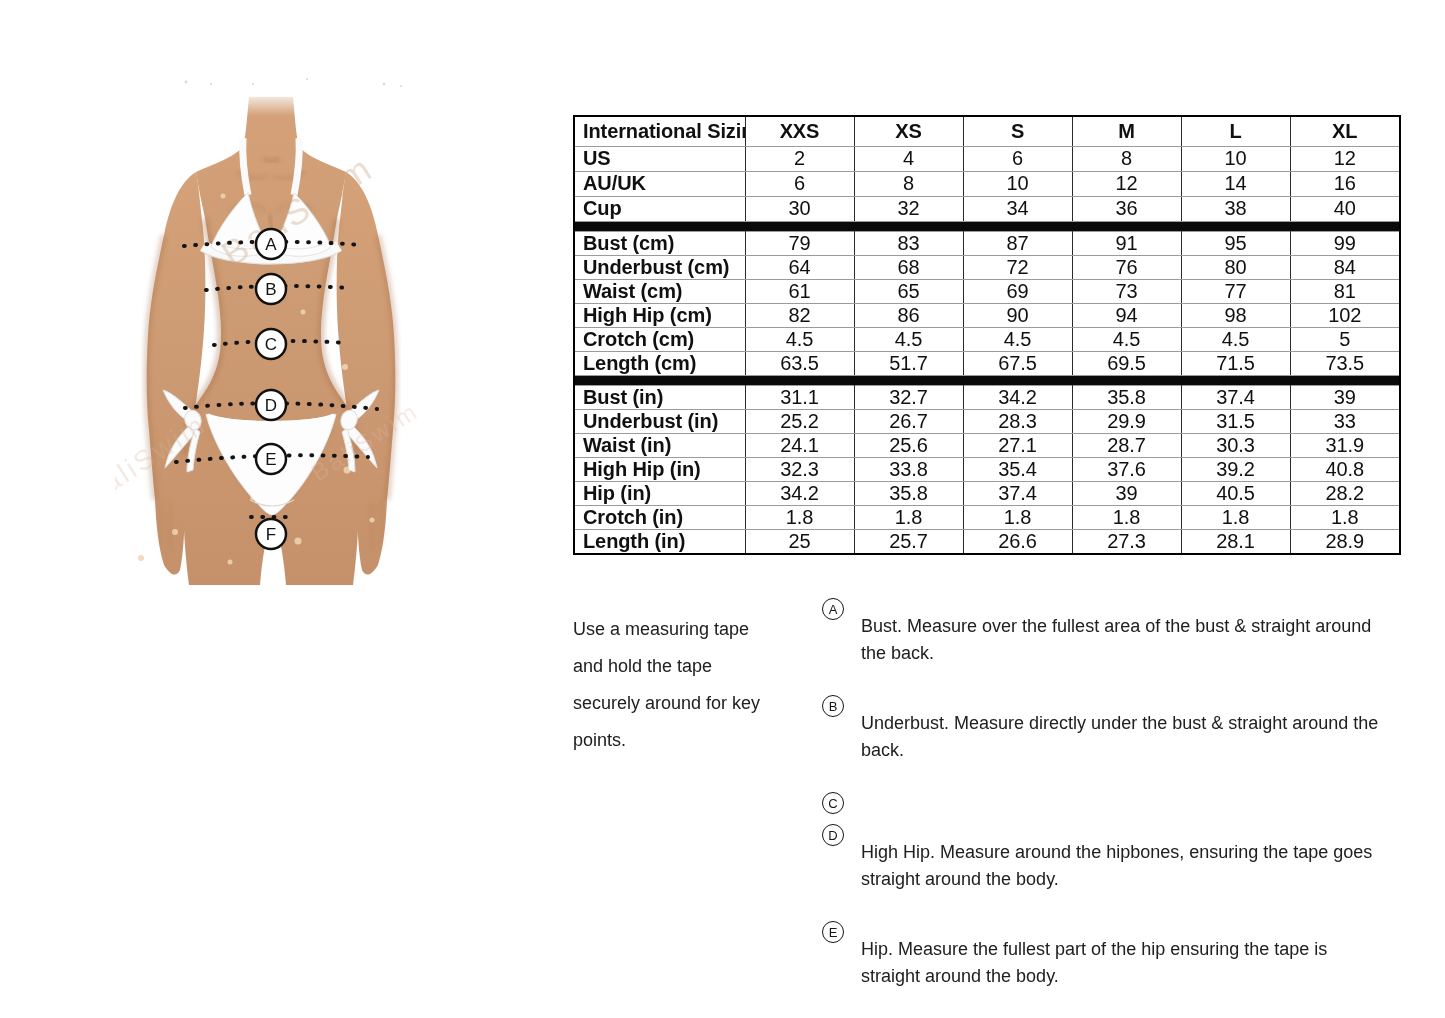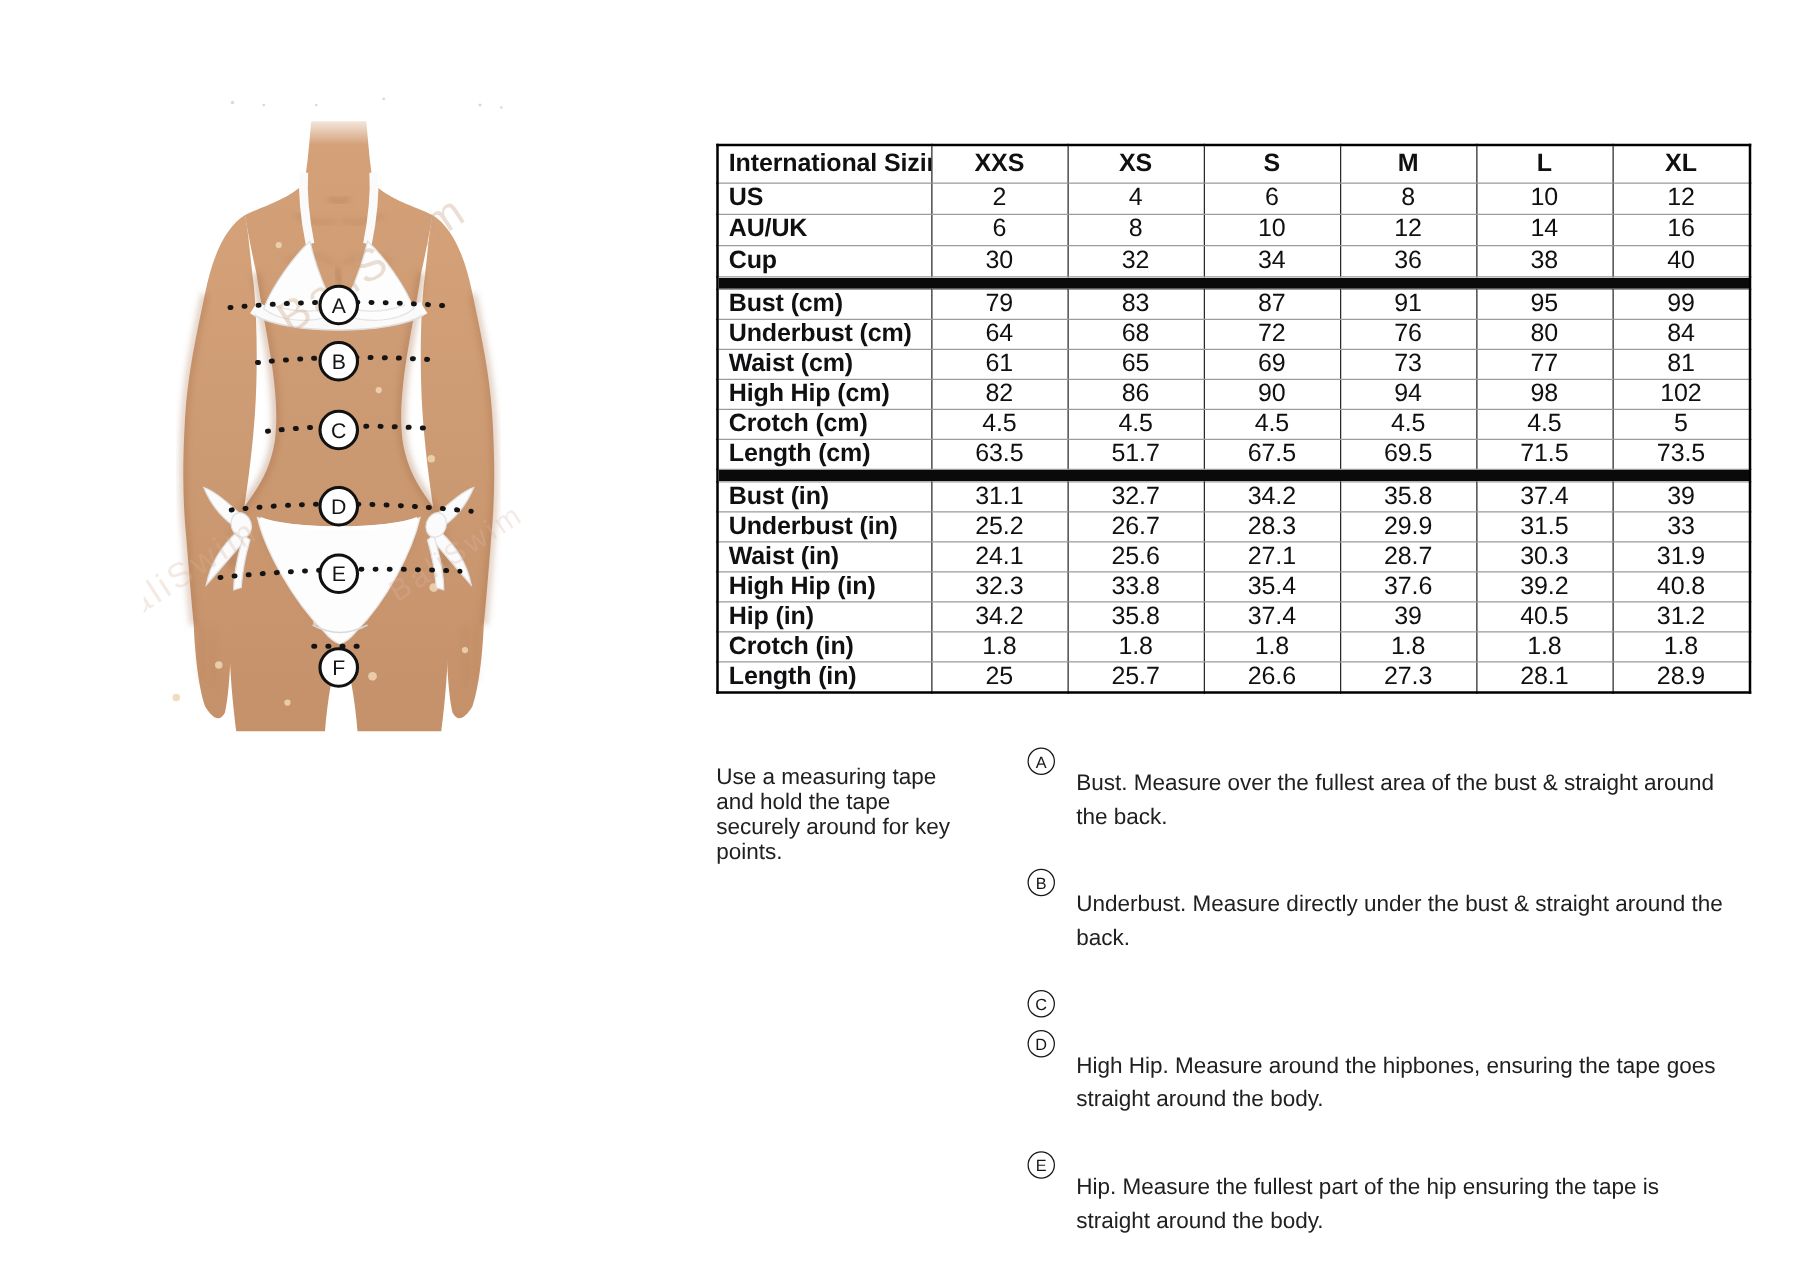--- a/index.html
+++ b/index.html
@@ -29,21 +29,21 @@
   .size-table tr.s0{height:25px;}
   .size-table tr.srow{height:24px;padding-left:32px;}
   .size-table .lab{text-align:left;padding-left:8px;font-weight:bold;}
   .size-table .val{text-align:center;font-weight:normal;}
   .size-table thead .val{font-weight:bold;}
   .size-table tr.divider td{border:0;background:#0a0a0a;height:9px;line-height:0;padding:0;}
 
   
   .instructions{
     position:absolute;left:573px;top:593px;width:198px;
-    font-size:18px;line-height:20px;color:#202022;
+    font-size:18px;line-height:37px;color:#202022;
   }
   .guide{position:absolute;left:822px;top:595px;width:585px;}
   .guide-item{display:flex;align-items:flex-start;margin-bottom:7px;}
   .badge{
     flex:0 0 auto;width:22px;height:22px;border:1.6px solid #161618;border-radius:50%;
     display:flex;align-items:center;justify-content:center;
     font-size:13px;color:#161618;margin-top:3px;box-sizing:border-box;
   }
   .guide-text{margin-left:17px;font-size:18px;line-height:27px;color:#202022;max-width:520px;}
   .guide-text b{font-weight:normal;}
@@ -351,21 +351,21 @@
           <td class="val">39.2</td>
           <td class="val">40.8</td>
         </tr>
         <tr class="srow">
           <th class="lab">Hip (in)</th>
           <td class="val">34.2</td>
           <td class="val">35.8</td>
           <td class="val">37.4</td>
           <td class="val">39</td>
           <td class="val">40.5</td>
-          <td class="val">31.2</td>
+          <td class="val">28.2</td>
         </tr>
         <tr class="srow">
           <th class="lab">Crotch (in)</th>
           <td class="val">1.8</td>
           <td class="val">1.8</td>
           <td class="val">1.8</td>
           <td class="val">1.8</td>
           <td class="val">1.8</td>
           <td class="val">1.8</td>
         </tr>

